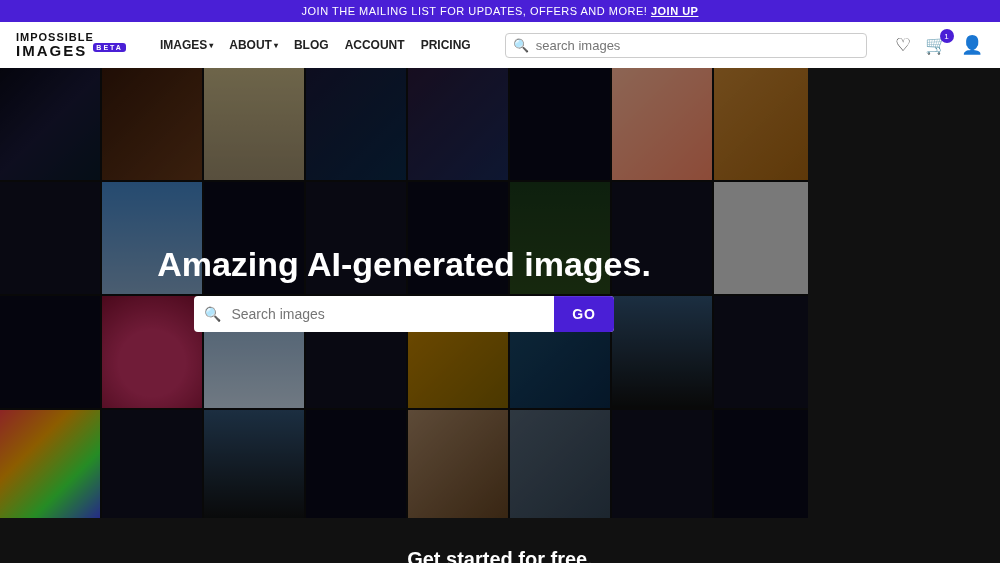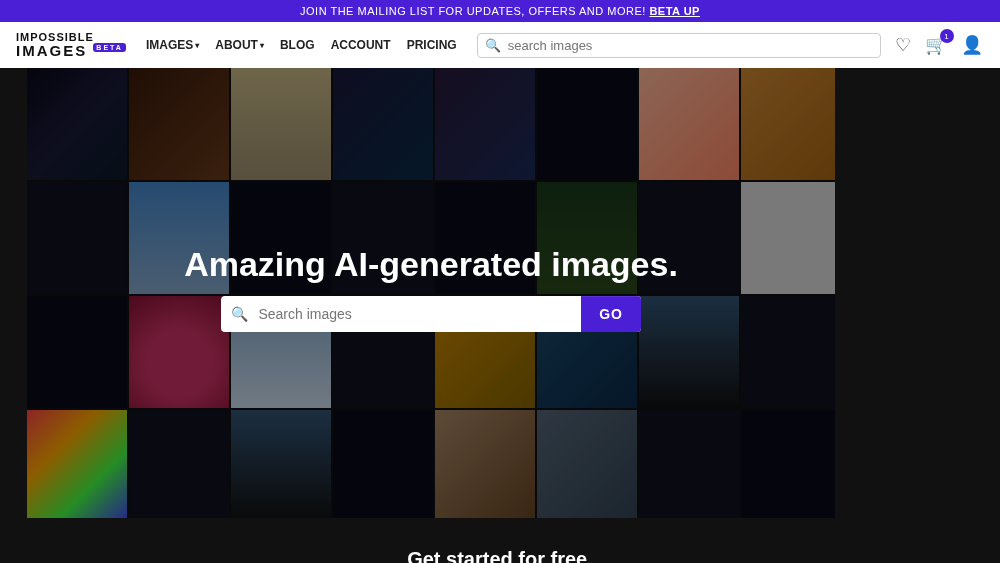--- a/index.html
+++ b/index.html
@@ -16,21 +16,21 @@
     }
     #top-banner a { color: #fff; font-weight: bold; text-decoration: underline; cursor: pointer; }
 
     
     #navbar {
       background: #fff;
       display: flex;
       align-items: center;
       padding: 0 16px;
       height: 46px;
-      gap: 14px;
+      gap: 28px;
       position: relative;
       z-index: 10;
     }
     #logo {
       display: flex;
       flex-direction: column;
       line-height: 1;
       text-decoration: none;
       color: #111;
     }
@@ -116,21 +116,20 @@
       align-items: center;
       justify-content: center;
     }
 
     
     #hero {
       position: relative;
       width: 808px;
       height: 450px;
       overflow: hidden;
-      margin-left: 27px;
     }
 
     
     #image-grid {
       display: grid;
       grid-template-columns: repeat(10, 100px);
       grid-template-rows: repeat(4, 112px);
       gap: 2px;
       width: 1000px;
       height: 450px;
@@ -217,21 +216,21 @@
       font-size: 20px;
       font-weight: 700;
       margin-bottom: 8px;
     }
   </style>
 </head>
 <body>
 
 <div id="top-banner">
   <span>JOIN THE MAILING LIST FOR UPDATES, OFFERS AND MORE!</span>
-  <a>BETA UP</a>
+  <a>JOIN UP</a>
 </div>
 
 <nav id="navbar">
   <div id="logo">
     <span class="logo-top">IMPOSSIBLE</span>
     <span class="logo-bottom">
       <span>IMAGES</span>
       <span class="beta-badge">BETA</span>
     </span>
   </div>

